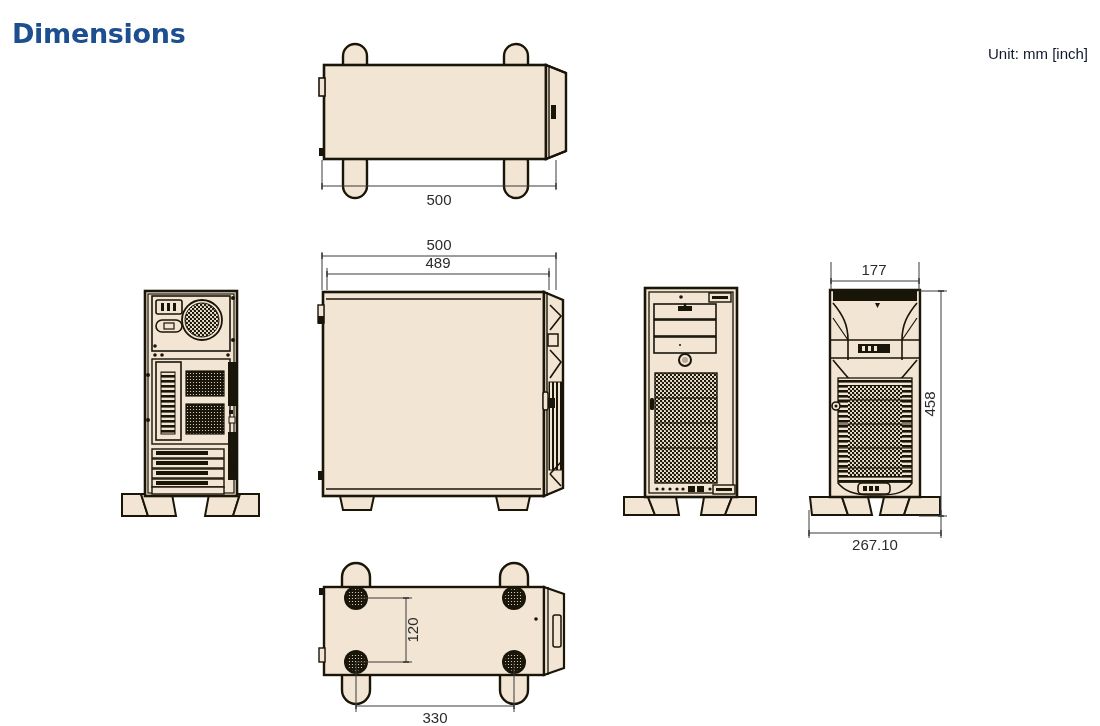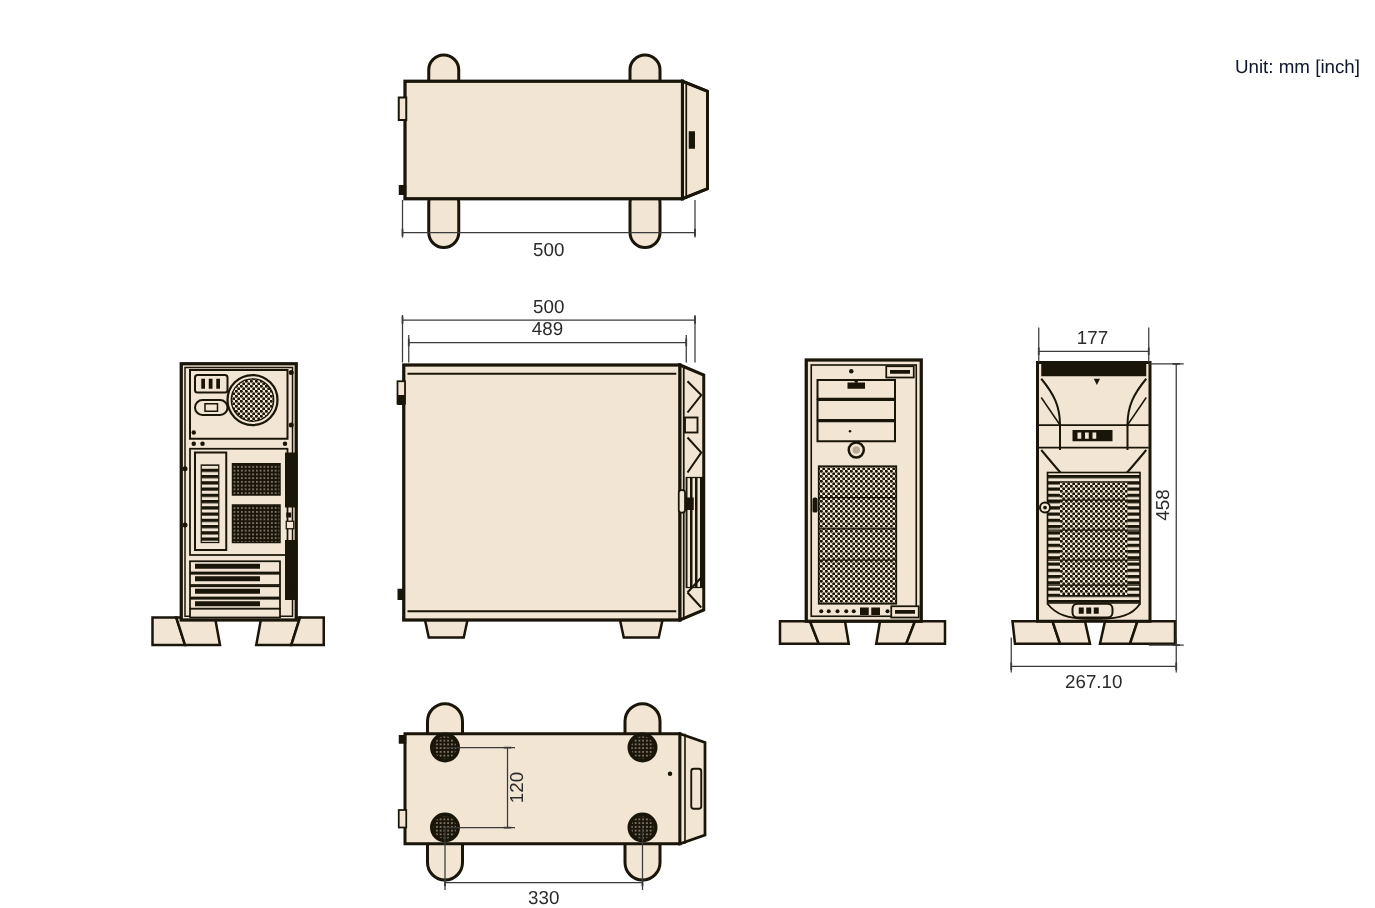--- a/index.html
+++ b/index.html
@@ -45,20 +45,21 @@
     font-family: "Liberation Sans", sans-serif;
     font-size: 15px;
     fill: #2b2b2b;
   }
 </style>
 </head>
 <body>
 
 <div id="page">
 
+  <div id="title">Dimensions</div>
   <div id="unit-note">Unit: mm [inch]</div>
 
   <div id="drawing-area">
   <svg width="1100" height="726" viewBox="0 0 1100 726" xmlns="http://www.w3.org/2000/svg">
     <defs>
       <pattern id="meshpat" width="4" height="4" patternUnits="userSpaceOnUse">
         <rect width="4" height="4" fill="#F2E5D4"></rect>
         <circle cx="1" cy="1" r="1.25" fill="#1a1509"></circle>
         <circle cx="3" cy="3" r="1.25" fill="#1a1509"></circle>
       </pattern>

